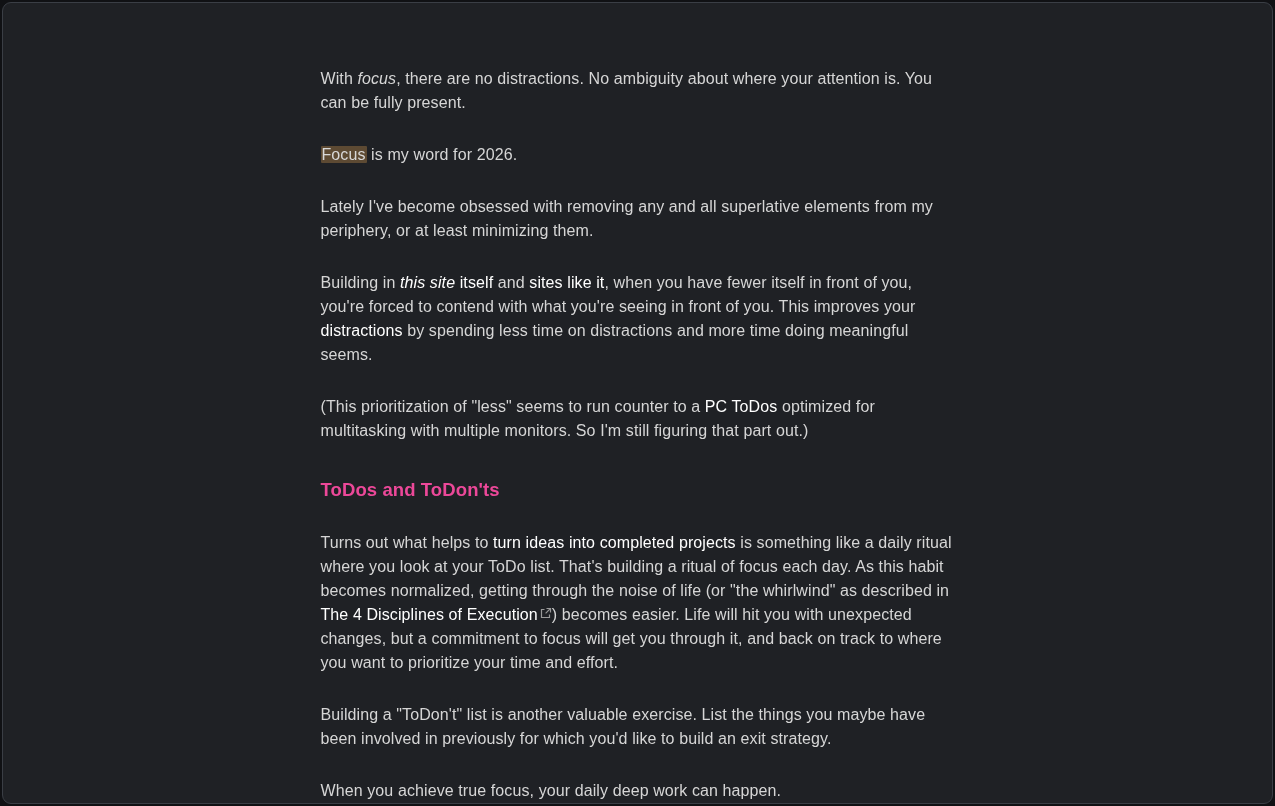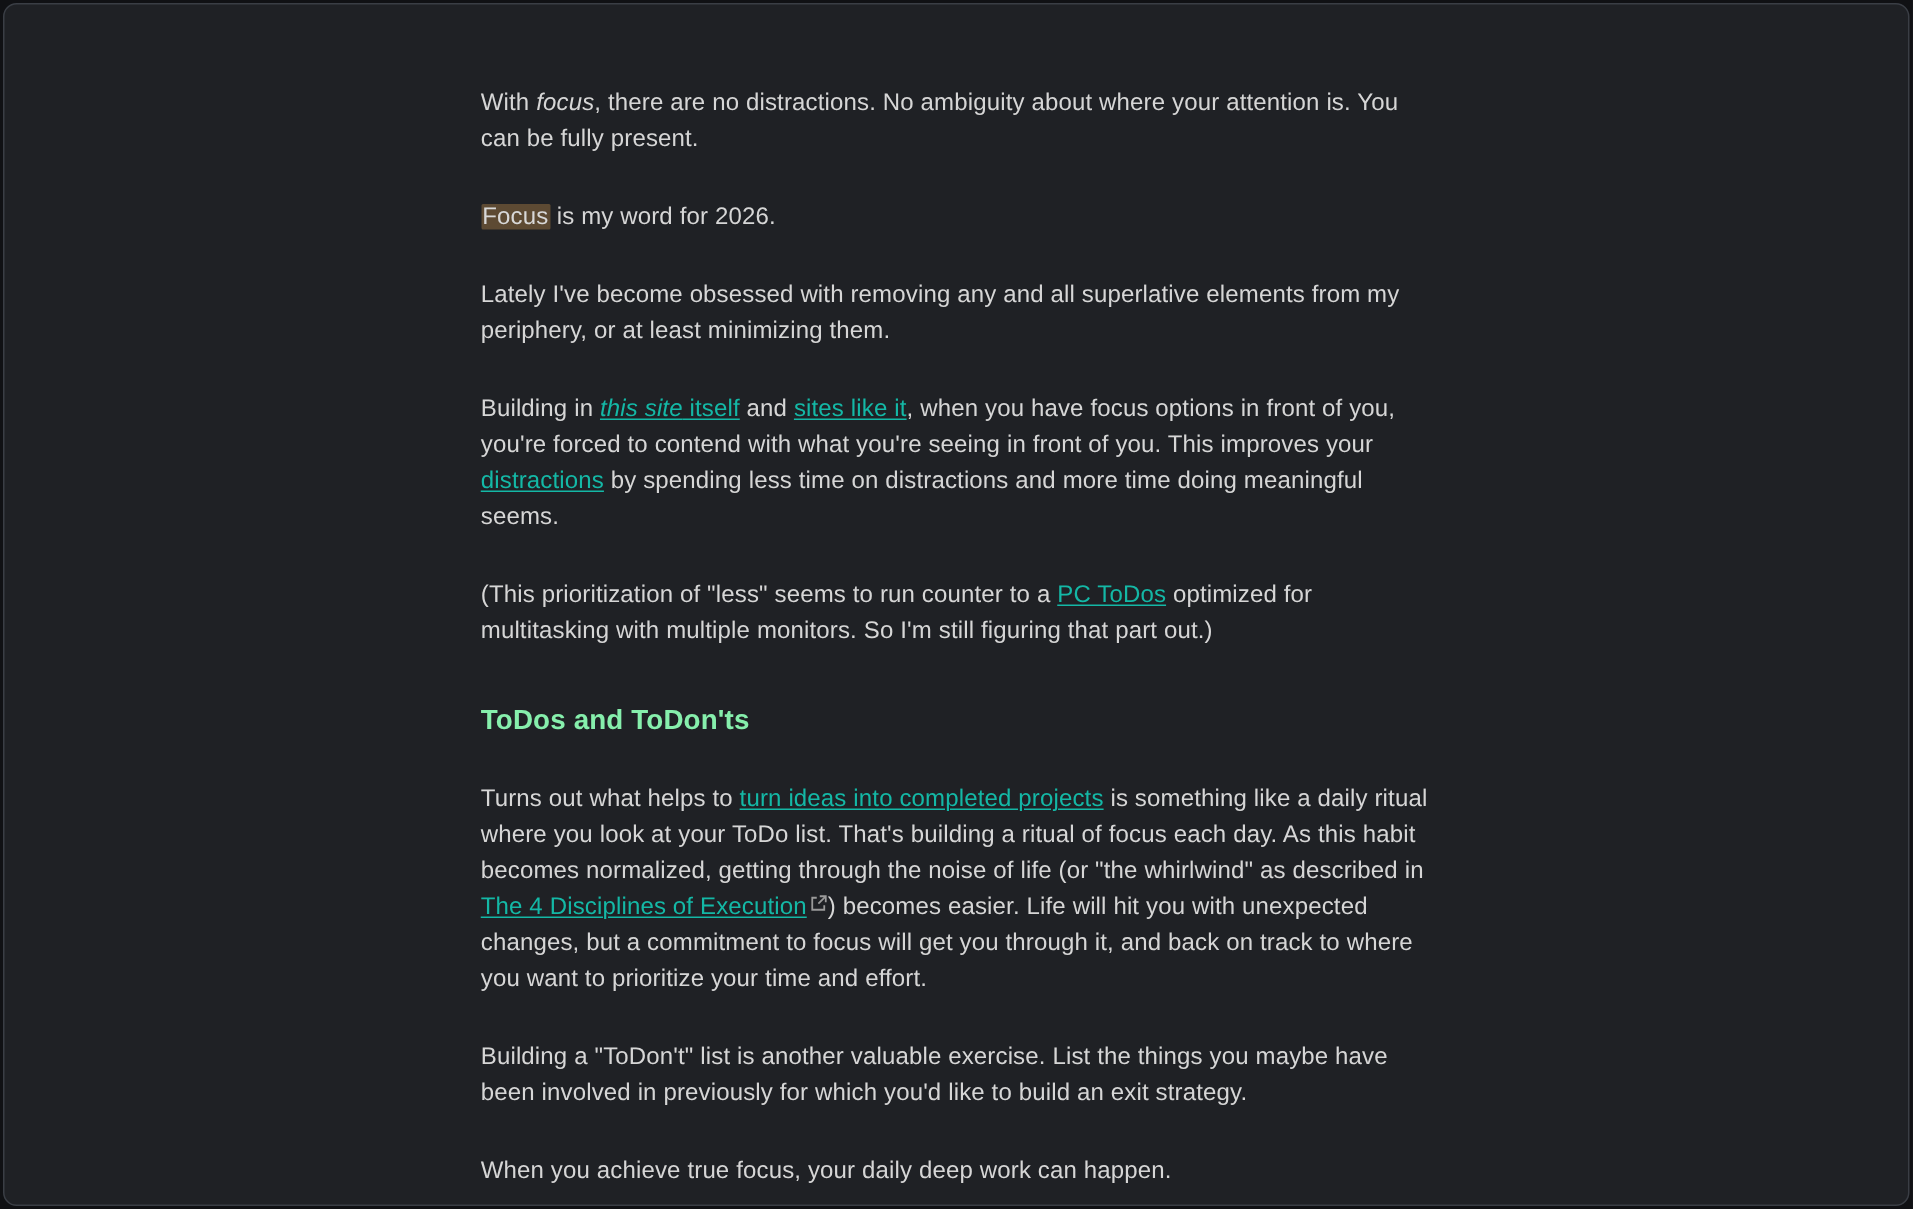--- a/index.html
+++ b/index.html
@@ -26,32 +26,31 @@
     padding-top: 48px;
     color: #d6d6d6;
     font-size: 16px;
     line-height: 24px;
     letter-spacing: 0.1px;
   }
   .article p {
     margin: 28px 0;
   }
   .article p:first-child {
-    margin-top: 6px;
+    margin-top: 16px;
   }
   .article h2 {
     font-size: 18.5px;
     line-height: 26px;
     margin: 34px 0 13px 0;
-    color: #86efac;
+    color: #ec4899;
     font-weight: 700;
   }
   .article a {
-    color: #14b8a6;
-    text-decoration: underline;
+    color: #ffffff;
     text-decoration-thickness: 1px;
     text-underline-offset: 2px;
     cursor: pointer;
   }
   .article mark {
     background: #5d4a33;
     color: #d8d8d8;
     padding: 0 1px;
     border-radius: 1px;
   }
@@ -69,21 +68,21 @@
   }
 </style>
 </head>
 <body>
 
 <div class="app-window">
   <div class="article" id="article">
       <p><span>With </span><em>focus</em><span>, there are no distractions. No ambiguity about where your attention is. You can be fully present.</span></p>
       <p><mark>Focus</mark><span> is my word for 2026.</span></p>
       <p><span>Lately I've become obsessed with removing any and all superlative elements from my periphery, or at least minimizing them.</span></p>
-      <p><span>Building in </span><a><em>this site</em></a><a> itself</a><span> and </span><a>sites like it</a><span>, when you have focus options in front of you, you're forced to contend with what you're seeing in front of you. This improves your </span><a>distractions</a><span> by spending less time on distractions and more time doing meaningful seems.</span></p>
+      <p><span>Building in </span><a><em>this site</em></a><a> itself</a><span> and </span><a>sites like it</a><span>, when you have fewer itself in front of you, you're forced to contend with what you're seeing in front of you. This improves your </span><a>distractions</a><span> by spending less time on distractions and more time doing meaningful seems.</span></p>
       <p><span>(This prioritization of "less" seems to run counter to a </span><a>PC ToDos</a><span> optimized for multitasking with multiple monitors. So I'm still figuring that part out.)</span></p>
       <h2>ToDos and ToDon'ts</h2>
       <p><span>Turns out what helps to </span><a>turn ideas into completed projects</a><span> is something like a daily ritual where you look at your ToDo list. That's building a ritual of focus each day. As this habit becomes normalized, getting through the noise of life (or "the whirlwind" as described in </span><a>The 4 Disciplines of Execution<span class="ext-icon"><svg viewBox="0 0 12 12" fill="none" stroke="#9a9a9a" stroke-width="1.2">
               <path d="M4.5 2.5 H1.5 V10.5 H9.5 V7.5"></path>
               <path d="M6.5 1.5 H10.5 V5.5"></path>
               <path d="M10.3 1.7 L5.6 6.4"></path>
             </svg></span></a><span>) becomes easier. Life will hit you with unexpected changes, but a commitment to focus will get you through it, and back on track to where you want to prioritize your time and effort.</span></p>
       <p><span>Building a "ToDon't" list is another valuable exercise. List the things you maybe have been involved in previously for which you'd like to build an exit strategy.</span></p>
       <p><span>When you achieve true focus, your daily deep work can happen.</span></p>
       <h2>Focus in Software</h2>

